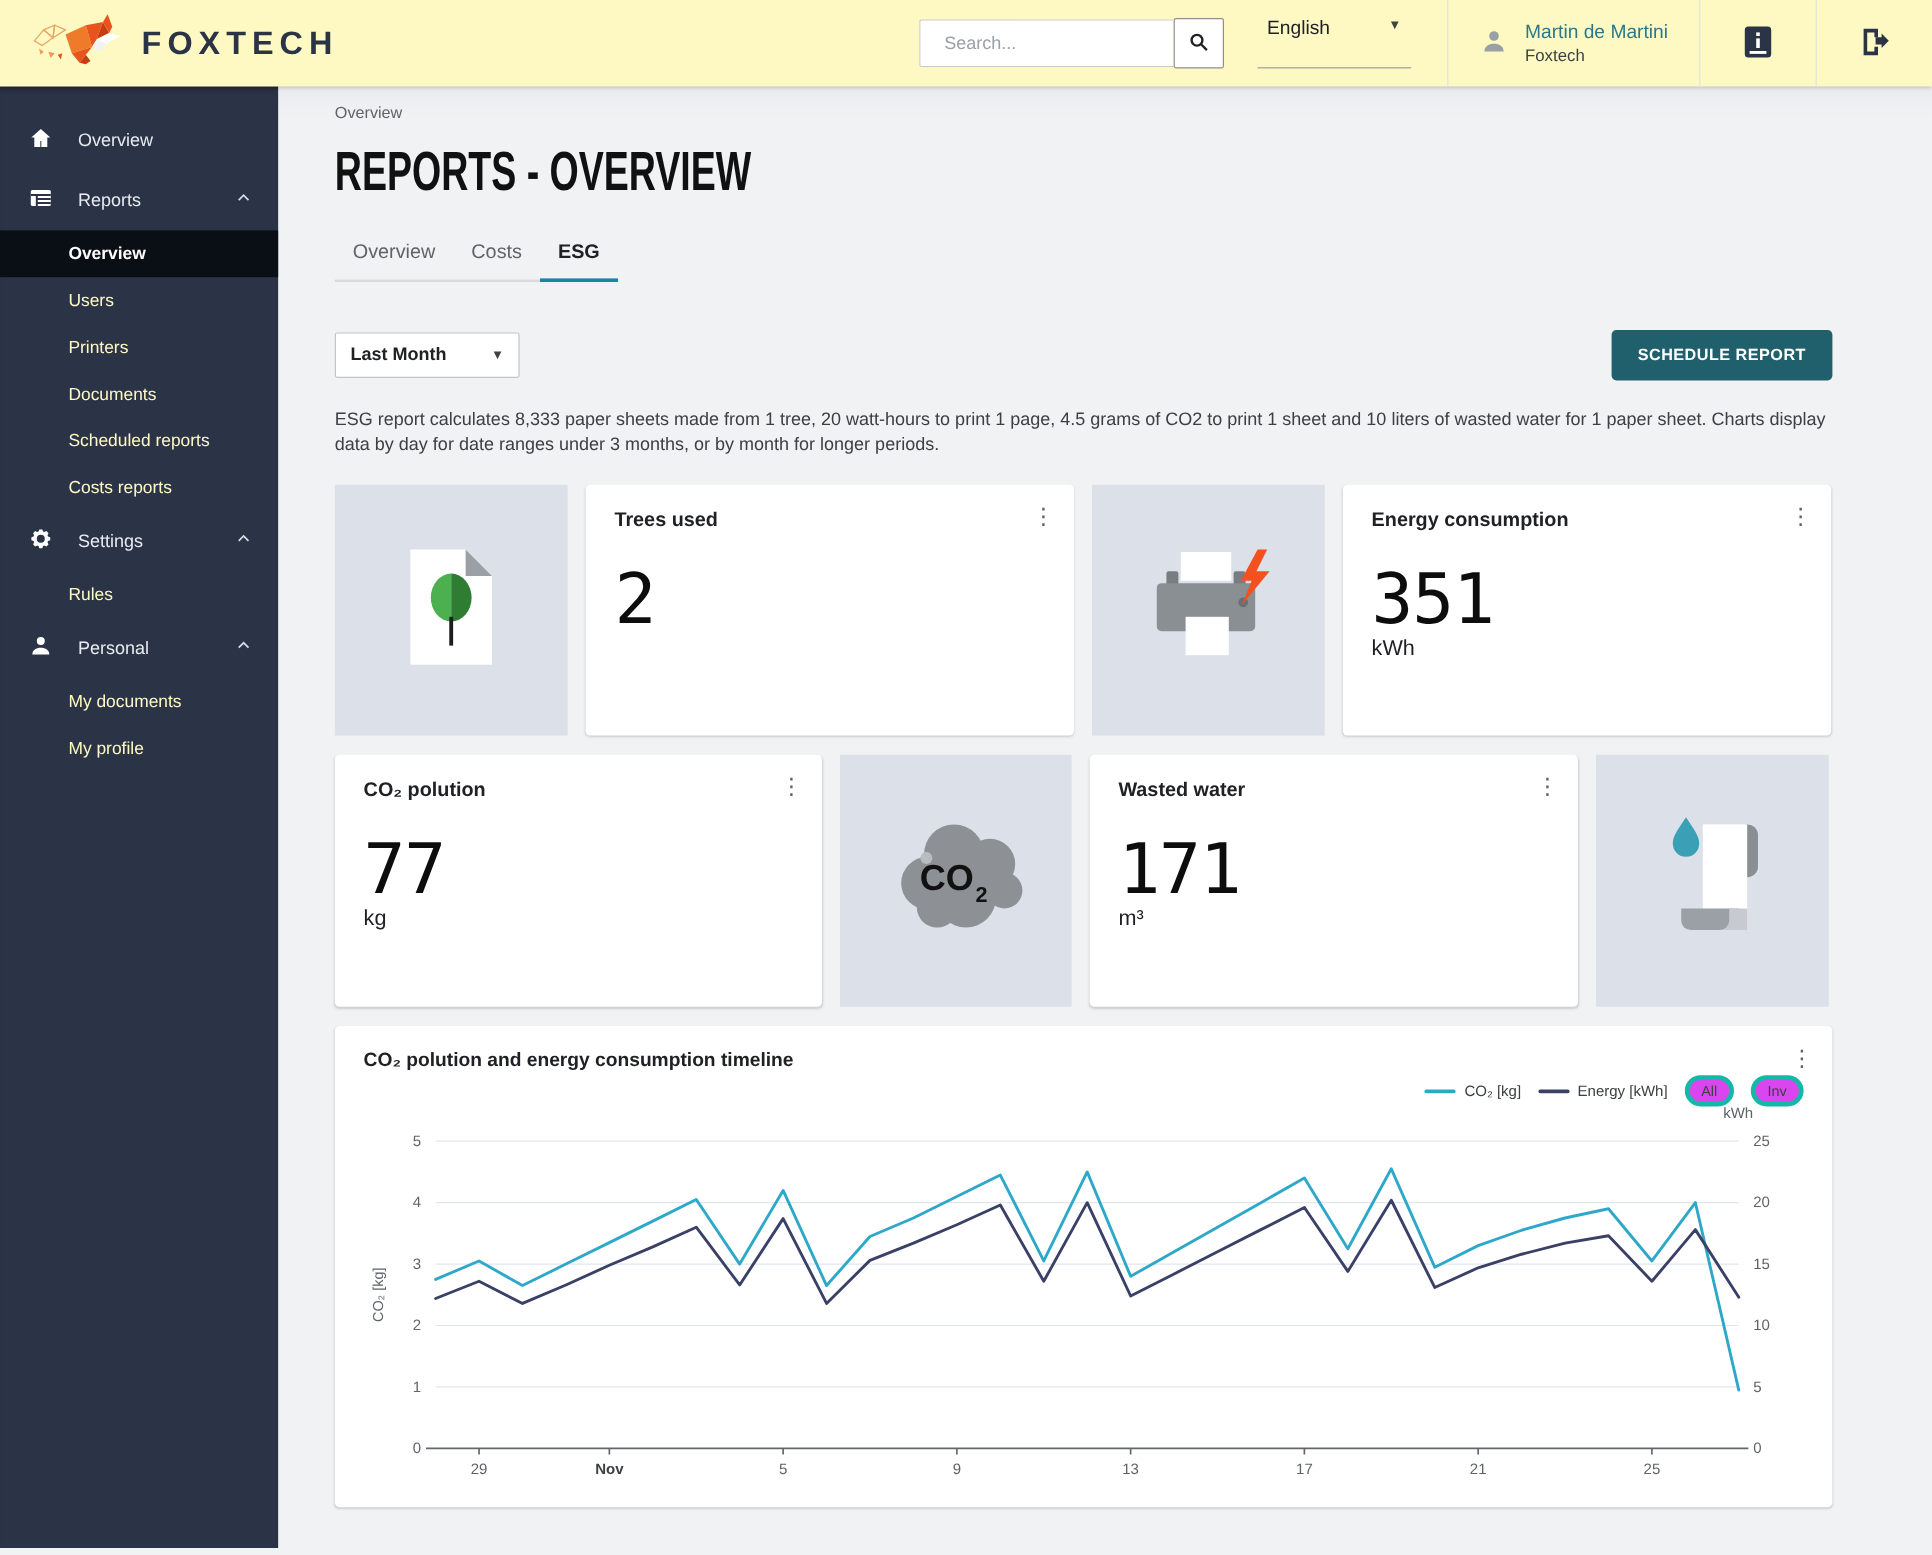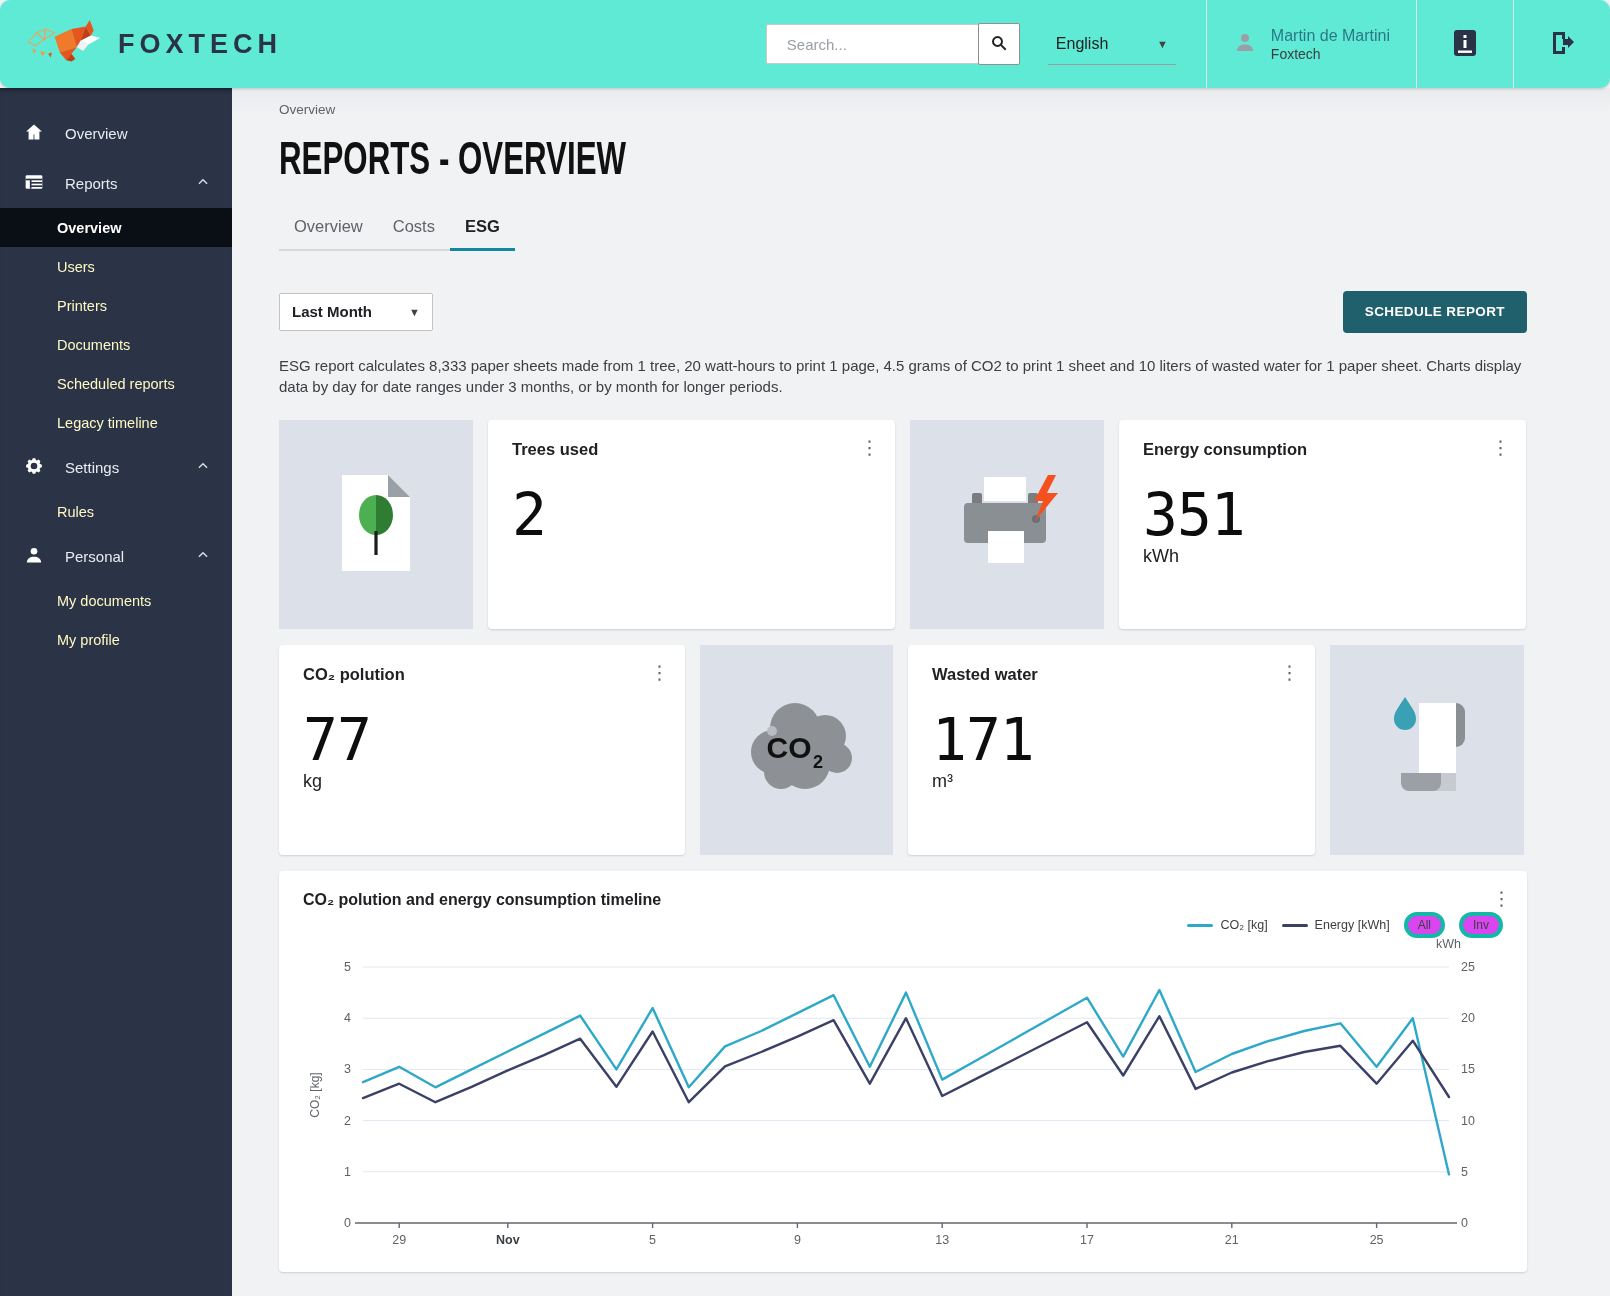--- a/index.html
+++ b/index.html
@@ -1,31 +1,31 @@
 <!DOCTYPE html>
 <html><head>
 <meta charset="utf-8">
 <style>
   * { margin:0; padding:0; box-sizing:border-box; }
   html,body { width:1610px; height:1296px; overflow:hidden; background:#f1f2f4;
               font-family:"Liberation Sans", sans-serif; color:#202124; }
 
   
-  .header { position:relative; height:88px; background:#5eead4; display:flex; align-items:center;
-            box-shadow:0 1px 3px rgba(0,0,0,.18); z-index:5;border-radius:10px; }
+  .header { position:relative; height:72px; background:#fef9c3; display:flex; align-items:center;
+            box-shadow:0 1px 3px rgba(0,0,0,.18); z-index:5; }
   .brand { display:flex; align-items:center; gap:14px; padding-left:26px; width:560px; }
   .brand-text { font-size:27px; font-weight:700; letter-spacing:5px; color:#2b3447; }
   .header-right { margin-left:auto; display:flex; align-items:stretch; height:100%; }
   .search-wrap { display:flex; align-items:center; margin-right:28px; }
   .search-input { width:212px; height:40px; border:1px solid #c9c9c9; border-right:none; padding:0 20px;
                   font-size:15px; color:#3c4043; outline:none; border-radius:2px 0 0 2px; background:#fff; }
   .search-input::placeholder { color:#9aa0a6; }
   .search-btn { width:42px; height:42px; border:1px solid #8f8f8f; background:#fff; display:flex;
                 align-items:center; justify-content:center; cursor:pointer; border-radius:2px; }
-  .lang { display:flex; align-items:center; justify-content:space-between; width:128px; margin-right:30px;
+  .lang { display:flex; justify-content:space-between; width:128px; margin-right:30px;
           align-self:center; height:42px; border-bottom:1px solid #9e9e9e; padding:0 8px; cursor:pointer; }
   .lang-label { font-size:16px; color:#202124; }
   .caret { font-size:11px; color:#424242; }
   .hdr-cell { display:flex; align-items:center; border-left:1px solid #e3e3e3; padding:0 26px; }
   .user-cell { gap:14px; min-width:200px; }
   .user-name { font-size:16px; color:#2d7888; line-height:1.25; }
   .user-org  { font-size:14px; color:#3c4043; }
   .icon-btn { background:none; border:none; cursor:pointer; display:flex; align-items:center; justify-content:center; width:44px; }
 
   
@@ -186,21 +186,21 @@
         <span class="grow">Reports</span>
         <span><svg width="14" height="14" viewBox="0 0 24 24" fill="none" stroke="#d7dbe2" stroke-width="2.5">
             <polyline points="5 15 12 8 19 15"></polyline>
           </svg></span>
       </div>
       <div class="nav-sub active">Overview</div>
       <div class="nav-sub">Users</div>
       <div class="nav-sub">Printers</div>
       <div class="nav-sub">Documents</div>
       <div class="nav-sub">Scheduled reports</div>
-      <div class="nav-sub">Legacy timeline</div>
+      <div class="nav-sub">Costs reports</div>
       <div class="nav-item">
         <span><svg width="20" height="20" viewBox="0 0 24 24" fill="#fff">
             <path d="M12 8a4 4 0 1 0 0 8 4 4 0 0 0 0-8Zm9.4 5.5.1-1.5-.1-1.5-2.2-.8-.5-1.2 1-2.1-2.1-2.1-2.1 1-1.2-.5-.8-2.2h-3l-.8 2.2-1.2.5-2.1-1-2.1 2.1 1 2.1-.5 1.2-2.2.8v3l2.2.8.5 1.2-1 2.1 2.1 2.1 2.1-1 1.2.5.8 2.2h3l.8-2.2 1.2-.5 2.1 1 2.1-2.1-1-2.1.5-1.2Z" fill-rule="evenodd"></path>
             <circle cx="12" cy="12" r="3" fill="#2b3447"></circle>
           </svg></span>
         <span class="grow">Settings</span>
         <span><svg width="14" height="14" viewBox="0 0 24 24" fill="none" stroke="#d7dbe2" stroke-width="2.5">
             <polyline points="5 15 12 8 19 15"></polyline>
           </svg></span>
       </div>

